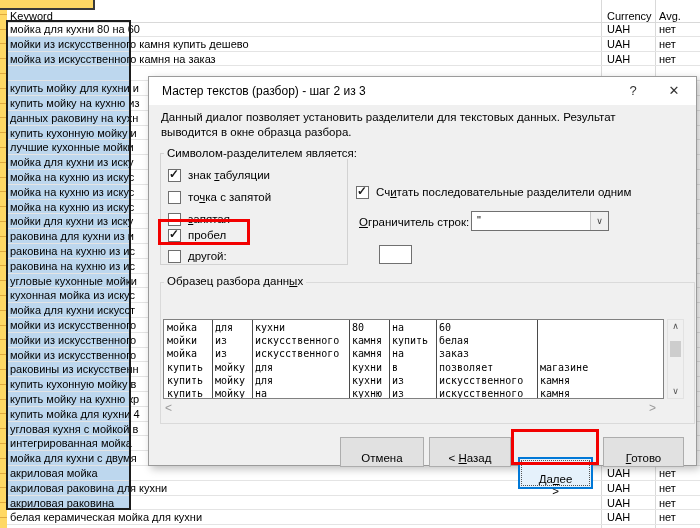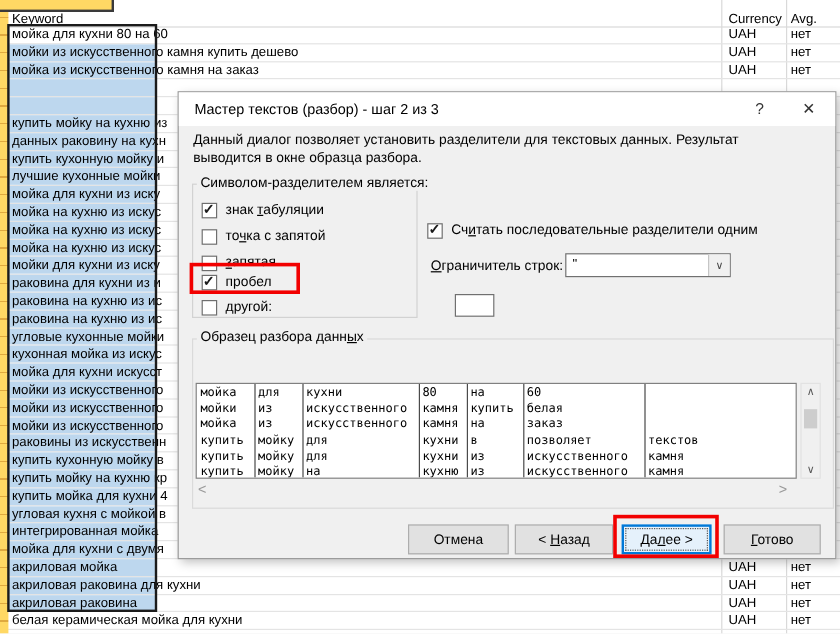--- a/index.html
+++ b/index.html
@@ -55,22 +55,22 @@
   .pv-sep{position:absolute;top:0;bottom:0;width:1px;background:#4a4a4a;}
   .pv-row{position:absolute;left:0;width:100%;height:13.2px;line-height:13.2px;}
   .pv-cell{position:absolute;top:0;white-space:nowrap;}
   .vscroll{position:absolute;left:518px;top:242px;width:17px;height:80px;background:#F0F0F0;border:1px solid #E2E2E2;box-sizing:border-box;}
   .sarrow{position:absolute;left:0;width:100%;text-align:center;font-size:9px;color:#555;height:13px;line-height:13px;}
   .sarrow.up{top:0;} .sarrow.dn{bottom:0;}
   .sthumb{position:absolute;left:2px;top:21px;width:11px;height:16px;background:#CDCDCD;}
   .hchev{position:absolute;font-size:12px;color:#9a9a9a;top:324px;height:14px;line-height:14px;}
   .hleft{left:16px;} .hright{left:500px;}
   .btn{position:absolute;top:360px;height:25px;background:#E1E1E1;border:1px solid #ADADAD;box-sizing:border-box;
-     font-family:"Liberation Sans",sans-serif;font-size:11.5px;text-align:center;padding:4px;}
-  .btn-primary{background:#E5F1FB;border:2px solid #0078D7;outline:1px dotted #555;outline-offset:-4px;}
+     font-family:"Liberation Sans",sans-serif;font-size:11.5px;text-align:center;padding:14px;}
+  .btn-primary{background:#E5F1FB;border:2px solid #0078D7;outline:1px dotted #555;outline-offset:-4px;margin-top:20px;}
   
   .redbox{position:absolute;border:3px solid #F20000;box-sizing:border-box;z-index:20;pointer-events:none;}
   .rb1{left:158px;top:219px;width:92px;height:26px;}
   .rb2{left:511px;top:429px;width:88px;height:36px;}
   u{text-decoration:underline;}
 </style>
 </head>
 <body>
 
 <div>
@@ -97,20 +97,21 @@
         <span class="bluecell"></span>
         <span class="rtext">мойка из искусственного камня на заказ</span>
         <span class="rcur">UAH</span>
         <span class="ravg">нет</span>
       </div>
       <div class="srow" style="top: 66.4px; height: 14.8px;">
         <span class="bluecell"></span>
       </div>
       <div class="srow" style="top: 81.2px; height: 14.8px;">
         <span class="bluecell"></span>
+        <span class="rtext">купить мойку для кухни и</span>
       </div>
       <div class="srow" style="top: 96px; height: 14.8px;">
         <span class="bluecell"></span>
         <span class="rtext">купить мойку на кухню из</span>
       </div>
       <div class="srow" style="top: 110.8px; height: 14.8px;">
         <span class="bluecell"></span>
         <span class="rtext">данных раковину на кухн</span>
       </div>
       <div class="srow" style="top: 125.6px; height: 14.8px;">
@@ -315,21 +316,21 @@
           <span class="pv-cell" style="left:275px">заказ</span>
           <span class="pv-cell" style="left:376px"></span>
         </div>
         <div class="pv-row" style="top: 40.6px;">
           <span class="pv-cell" style="left:3px">купить</span>
           <span class="pv-cell" style="left:51px">мойку</span>
           <span class="pv-cell" style="left:91px">для</span>
           <span class="pv-cell" style="left:188px">кухни</span>
           <span class="pv-cell" style="left:228px">в</span>
           <span class="pv-cell" style="left:275px">позволяет</span>
-          <span class="pv-cell" style="left:376px">текстов</span>
+          <span class="pv-cell" style="left:376px">магазине</span>
         </div>
         <div class="pv-row" style="top: 53.8px;">
           <span class="pv-cell" style="left:3px">купить</span>
           <span class="pv-cell" style="left:51px">мойку</span>
           <span class="pv-cell" style="left:91px">для</span>
           <span class="pv-cell" style="left:188px">кухни</span>
           <span class="pv-cell" style="left:228px">из</span>
           <span class="pv-cell" style="left:275px">искусственного</span>
           <span class="pv-cell" style="left:376px">камня</span>
         </div>

